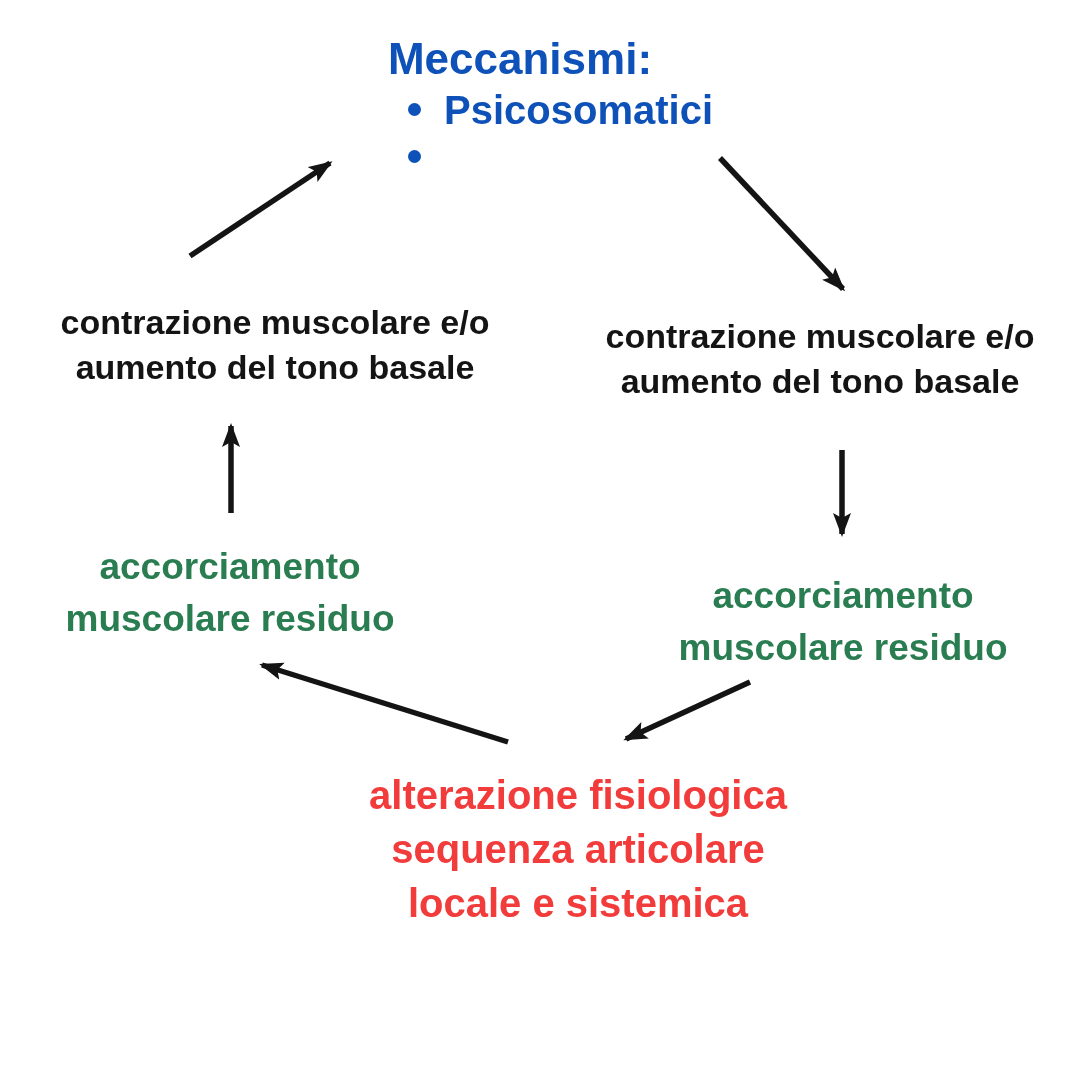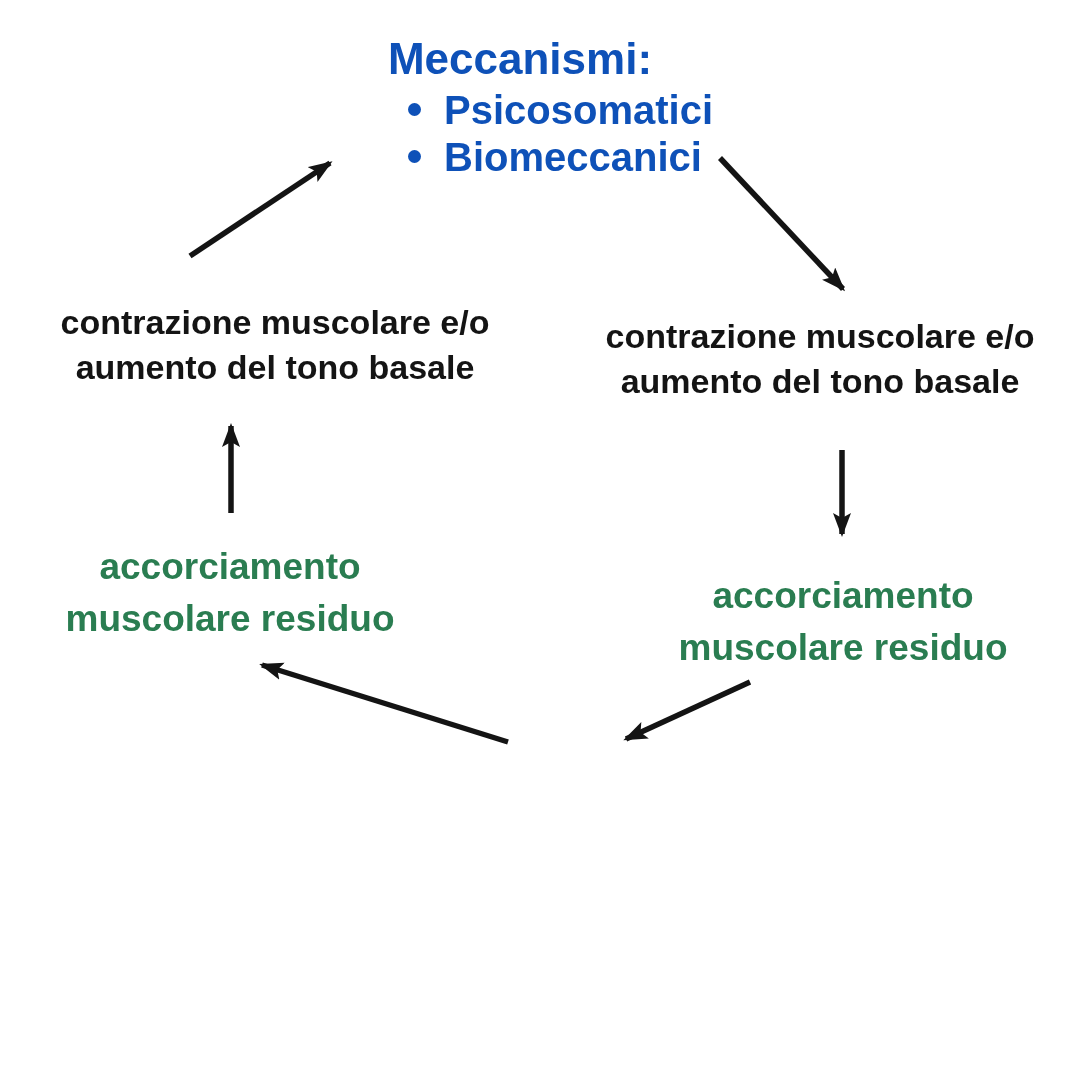--- a/index.html
+++ b/index.html
@@ -57,21 +57,20 @@
     <div class="line">Meccanismi:</div>
   </div>
 
   <ul class="mech-list">
     <li>
       <span class="bullet"></span>
       <span>Psicosomatici</span>
     </li>
     <li>
       <span class="bullet"></span>
-      <span>Biomeccanici</span>
     </li>
   </ul>
 
   <div class="node contraction-left">
     <div class="line">contrazione muscolare e/o</div>
     <div class="line">aumento del tono basale</div>
   </div>
 
   <div class="node contraction-right">
     <div class="line">contrazione muscolare e/o</div>
@@ -81,14 +80,19 @@
   <div class="node shortening-left">
     <div class="line">accorciamento</div>
     <div class="line">muscolare residuo</div>
   </div>
 
   <div class="node shortening-right">
     <div class="line">accorciamento</div>
     <div class="line">muscolare residuo</div>
   </div>
 
+  <div class="node alteration">
+    <div class="line">alterazione fisiologica</div>
+    <div class="line">sequenza articolare</div>
+    <div class="line">locale e sistemica</div>
+  </div>
 
 </div>
 
 </body></html>

